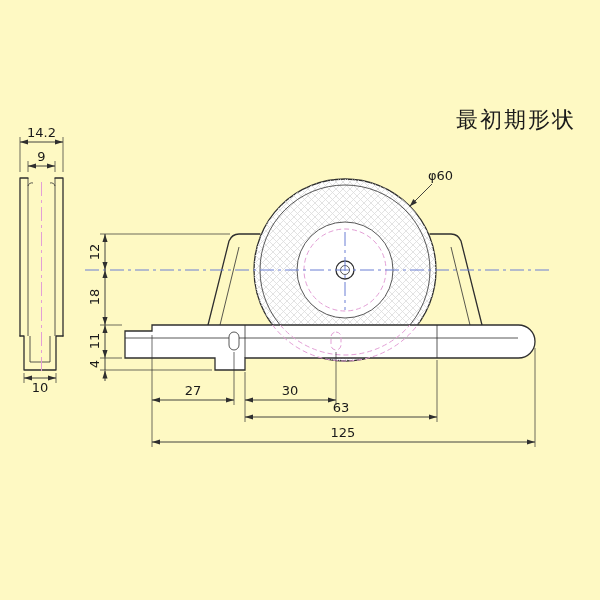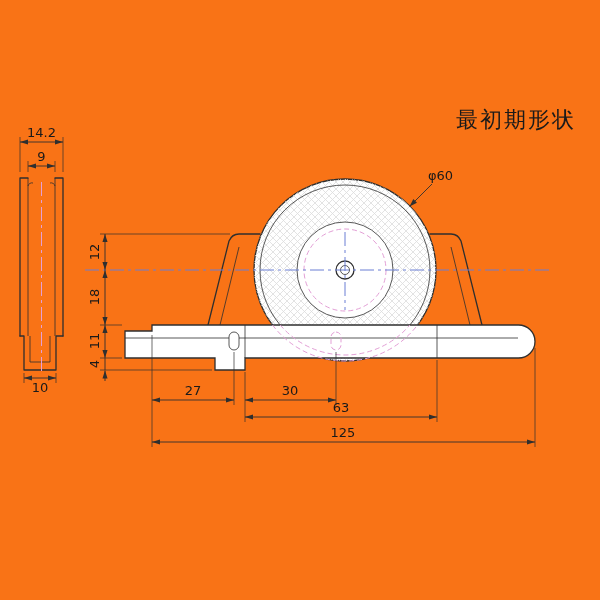--- a/index.html
+++ b/index.html
@@ -1,16 +1,16 @@
 <!DOCTYPE html>
 <html><head>
 <meta charset="utf-8">
 <style>
   html,body { margin:0; padding:0; background:#ffffff; }
-  .page { width:600px; height:600px; background:#f97316; position:relative; }
+  .page { width:600px; height:600px; background:#fef9c3; position:relative; }
   svg text { font-family:"DejaVu Sans", sans-serif; font-size:13px; fill:#1a1a1a; }
   .t-title { font-size:22px; letter-spacing:2px; }
   .dt { text-anchor:middle; }
   .ol   { stroke:#2f2f2f; stroke-width:1.3; fill:none; stroke-linecap:round; }
   .thin { stroke:#2f2f2f; stroke-width:0.8; fill:none; }
   .diml { stroke:#2f2f2f; stroke-width:0.9; fill:none; }
   .ext  { stroke:#2f2f2f; stroke-width:0.7; fill:none; }
   .cl   { stroke:#6a7fd4; stroke-width:1; fill:none; stroke-dasharray:14 4 3 4; }
   .clp  { stroke:#e39fd6; stroke-width:1; fill:none; stroke-dasharray:14 4 3 4; }
   .hid  { stroke:#e39fd6; stroke-width:1; fill:none; stroke-dasharray:5 3; }

